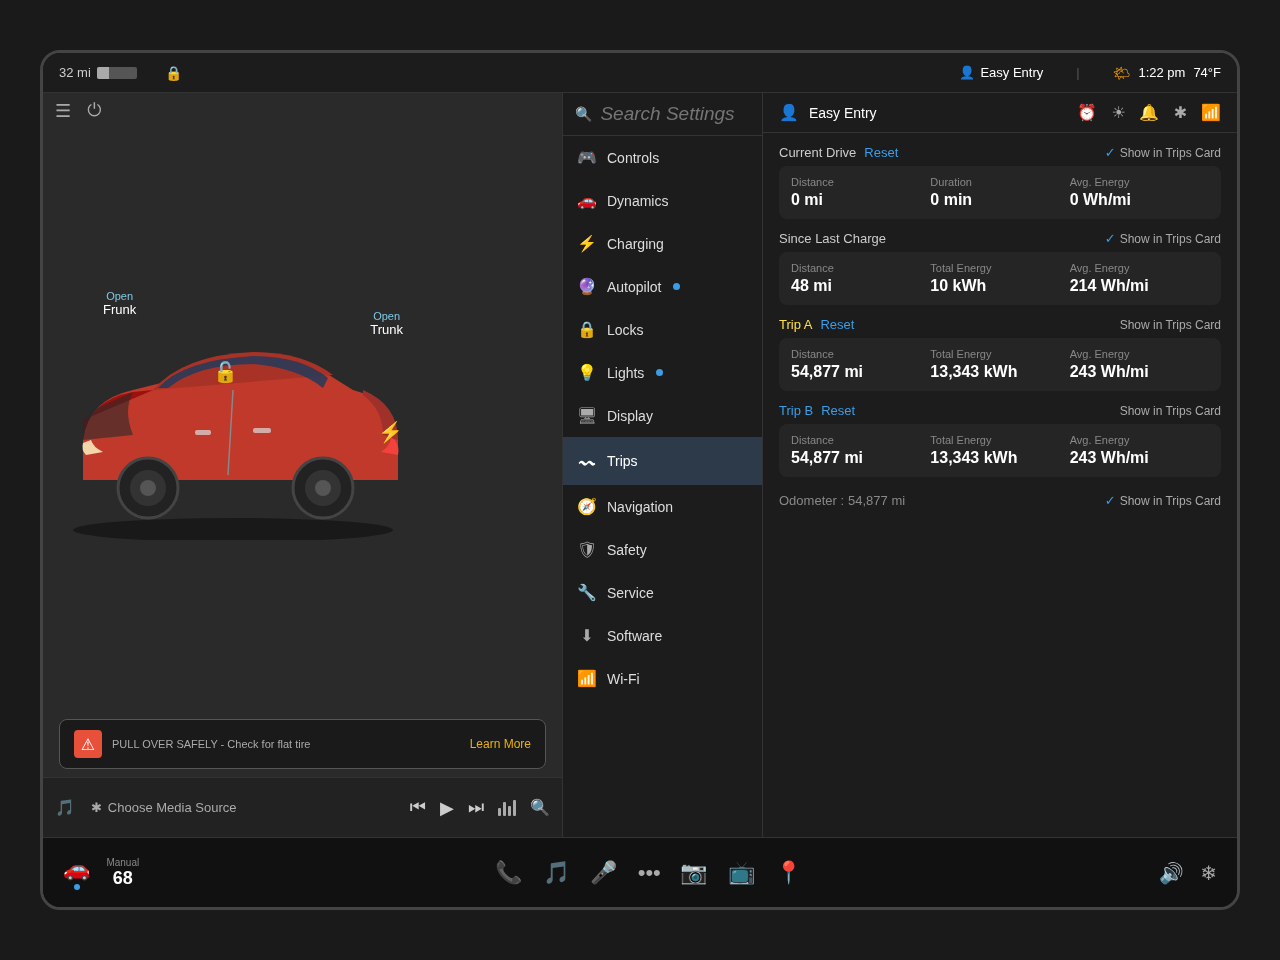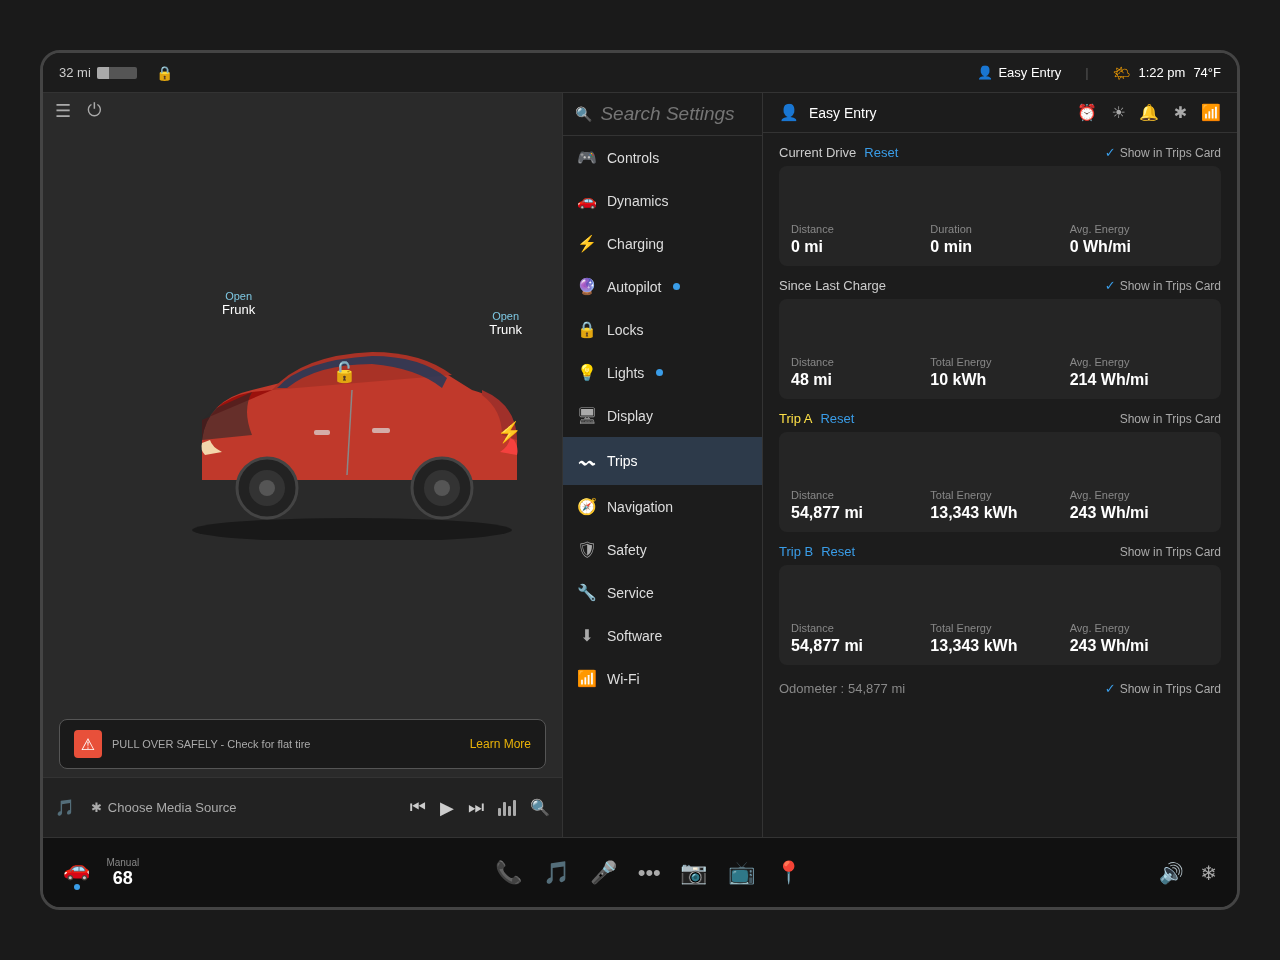--- a/index.html
+++ b/index.html
@@ -24,21 +24,21 @@
       position: relative;
       border: 3px solid #444;
     }
     
     .status-bar {
       height: 40px;
       background: #1c1c1c;
       display: flex;
       align-items: center;
       padding: 0 16px;
-      gap: 20px;
+      gap: 29px;
       border-bottom: 1px solid #333;
       flex-shrink: 0;
       font-size: 13px;
       color: #ccc;
     }
     .status-bar .range {
       display: flex;
       align-items: center;
       gap: 6px;
     }
@@ -95,21 +95,21 @@
       align-items: center;
       padding: 0 12px;
       gap: 16px;
     }
     .left-top-icon { font-size: 18px; color: #aaa; }
     .vehicle-area {
       flex: 1;
       position: relative;
       display: flex;
       align-items: center;
-      justify-content: flex-end;
+      justify-content: flex-start;
     }
     .car-svg-container {
       position: relative;
       width: 400px;
       height: 280px;
     }
     .frunk-label {
       position: absolute;
       top: 10px;
       left: 60px;
@@ -276,21 +276,21 @@
     .checkmark { color: #3a9de8; font-size: 13px; }
 
     .stats-card {
       background: #252525;
       border-radius: 8px;
       padding: 10px 12px;
       margin-bottom: 12px;
       display: flex;
       gap: 0;
     }
-    .stat-item { flex: 1; margin-top: 47px; }
+    .stat-item { flex: 1; }
     .stat-label { color: #888; font-size: 11px; margin-bottom: 3px; }
     .stat-value { color: #fff; font-size: 16px; font-weight: 600; }
 
     .odometer-row {
       display: flex;
       align-items: center;
       padding: 4px 0;
       margin-top: 6px;
     }
     .odometer-text { color: #888; font-size: 13px; }

